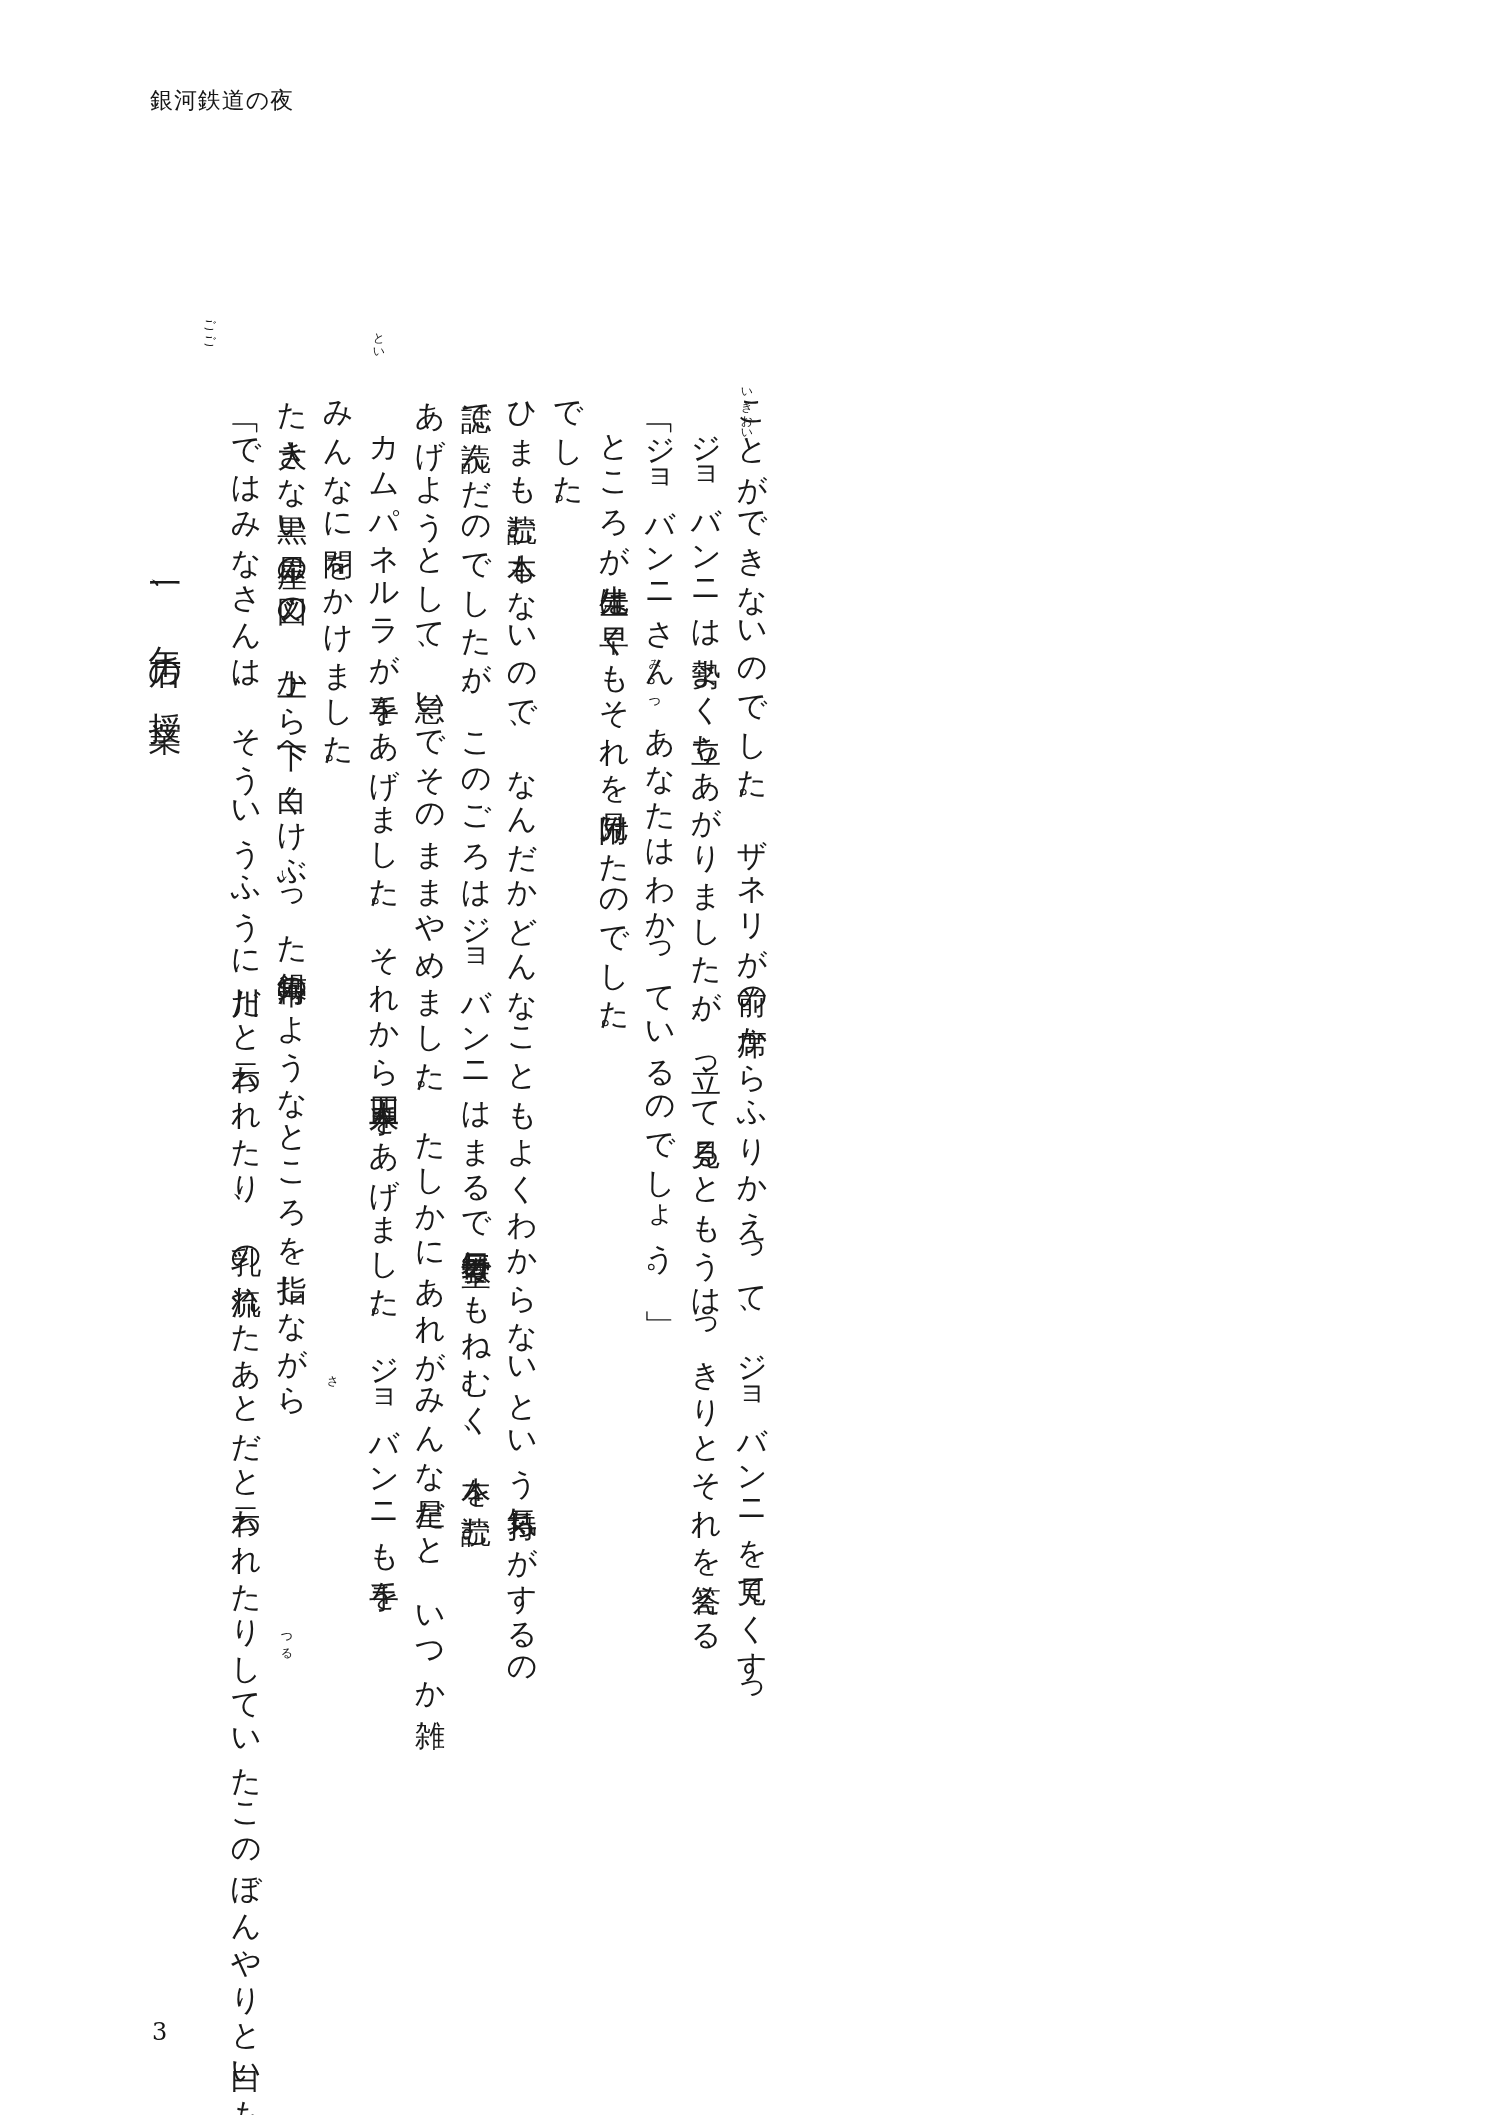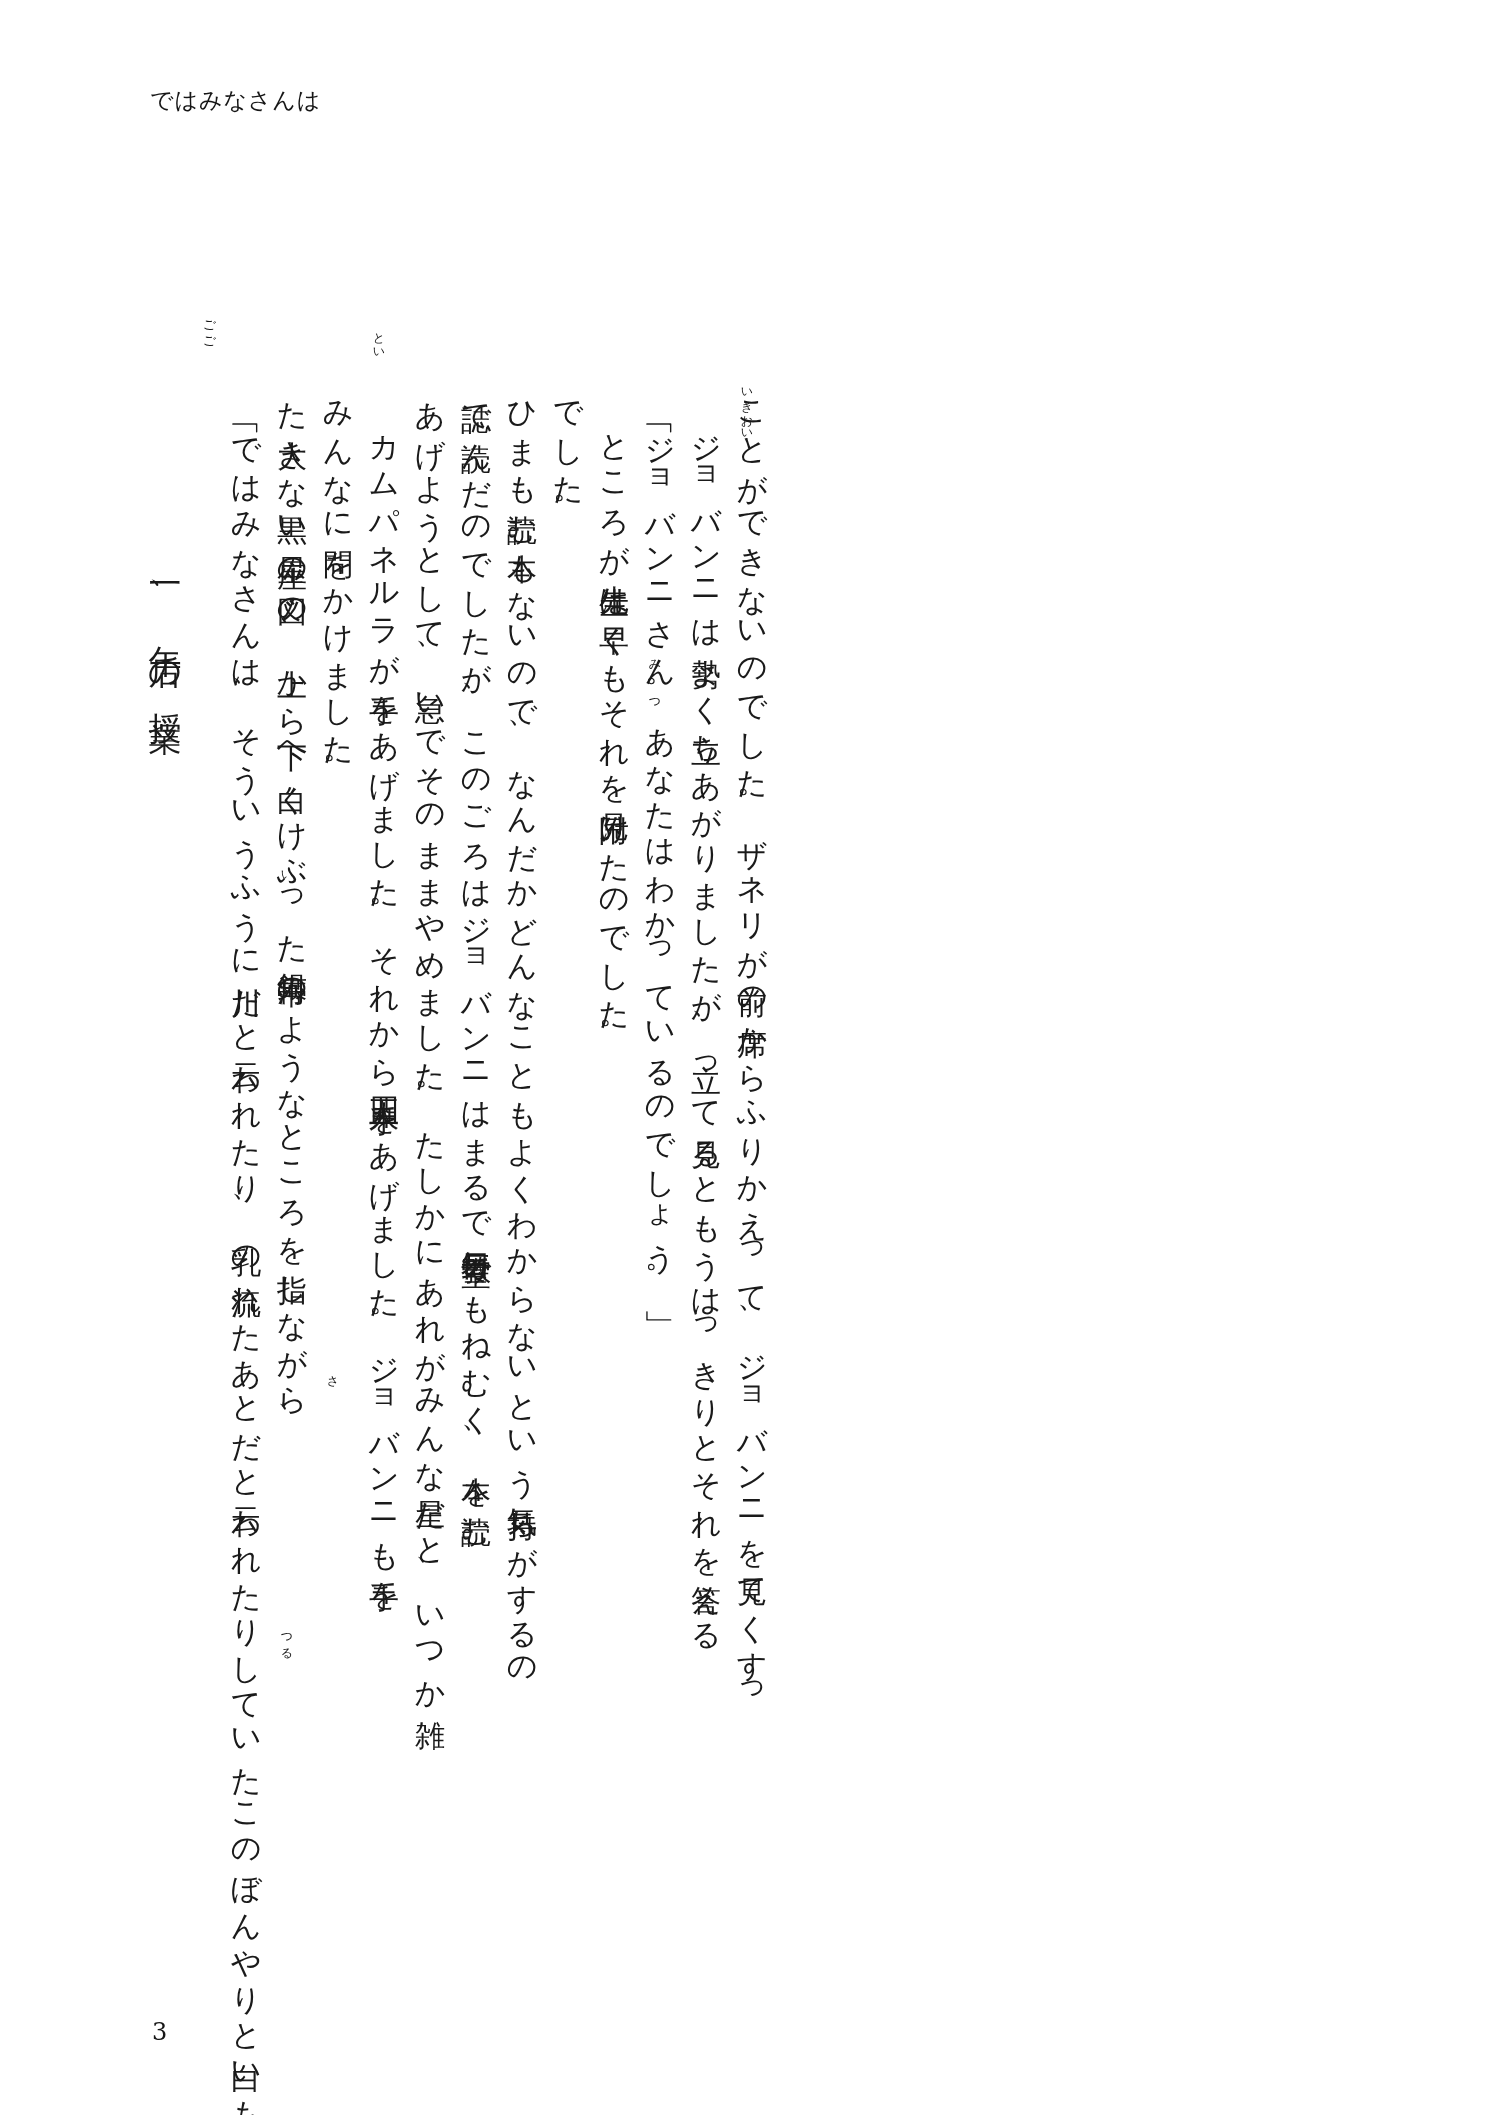--- a/index.html
+++ b/index.html
@@ -89,21 +89,21 @@
     color: #1a1a1a;
     right: -2px;
     white-space: pre;
   }
 </style>
 </head>
 <body>
 
 <div class="page">
 
-  <div class="running-head">ではみなさんは</div>
+  <div class="running-head">銀河鉄道の夜</div>
 
   <div class="vbody">
 
     <div class="vcol heading">
       <span>一、午后の授業</span>
       <span class="ruby" style="top:157px; right:-1px; font-size:13px;">ごご</span>
     </div>
 
     <div style="flex:0 0 30px;"></div>
 

